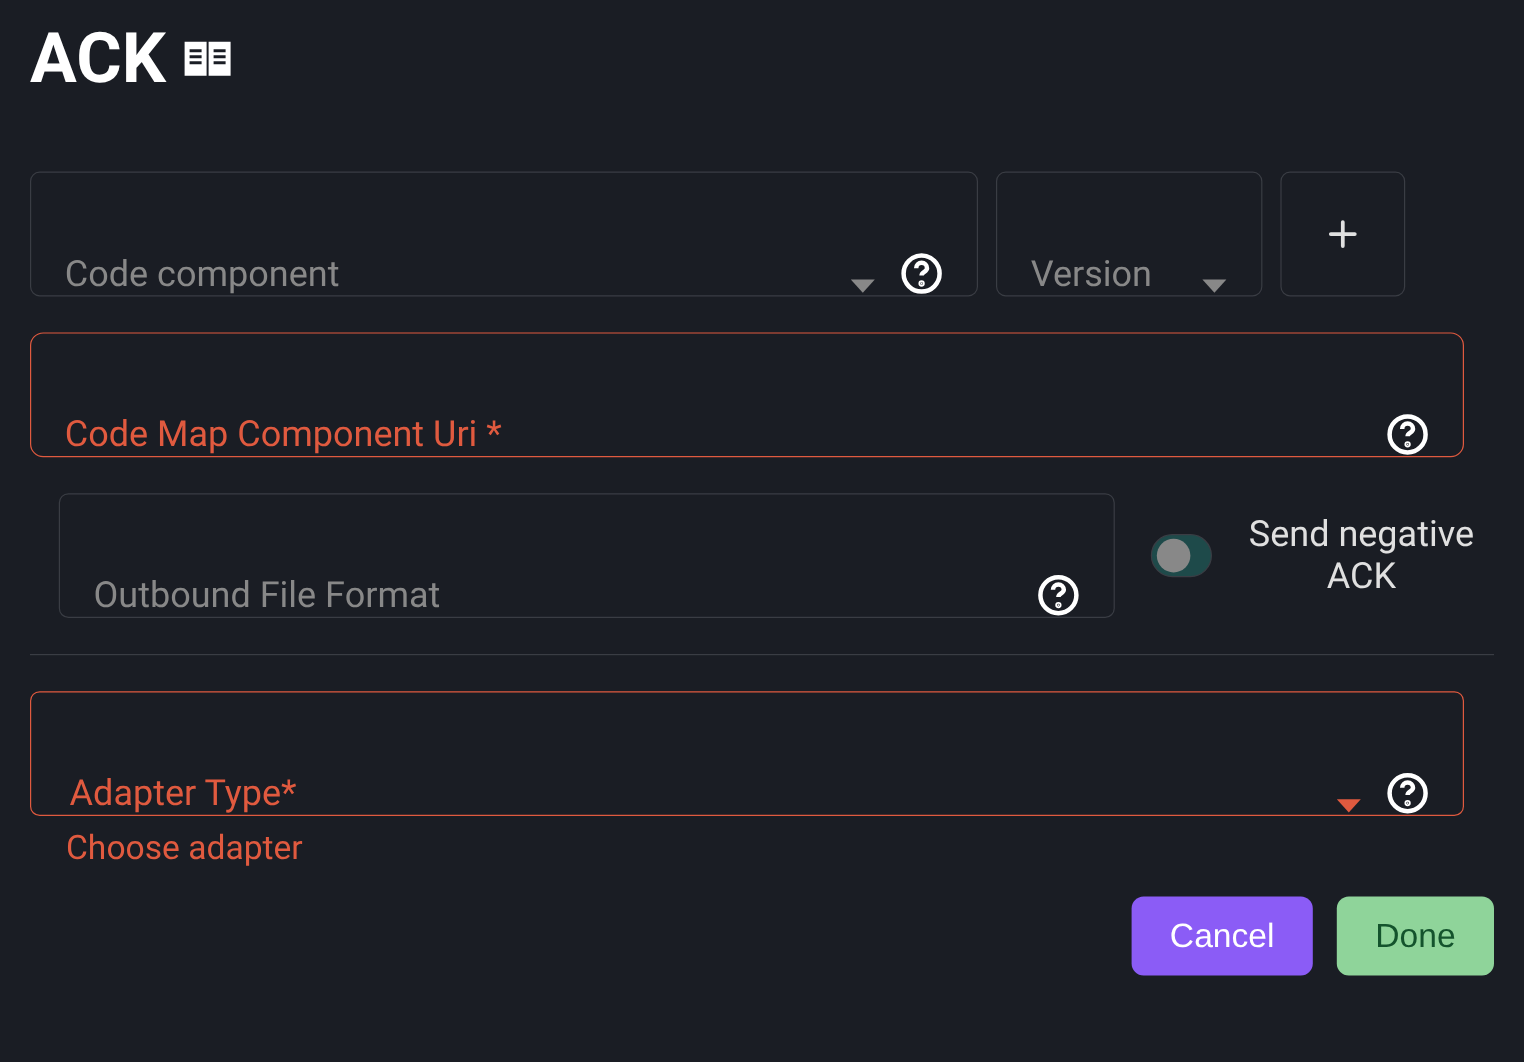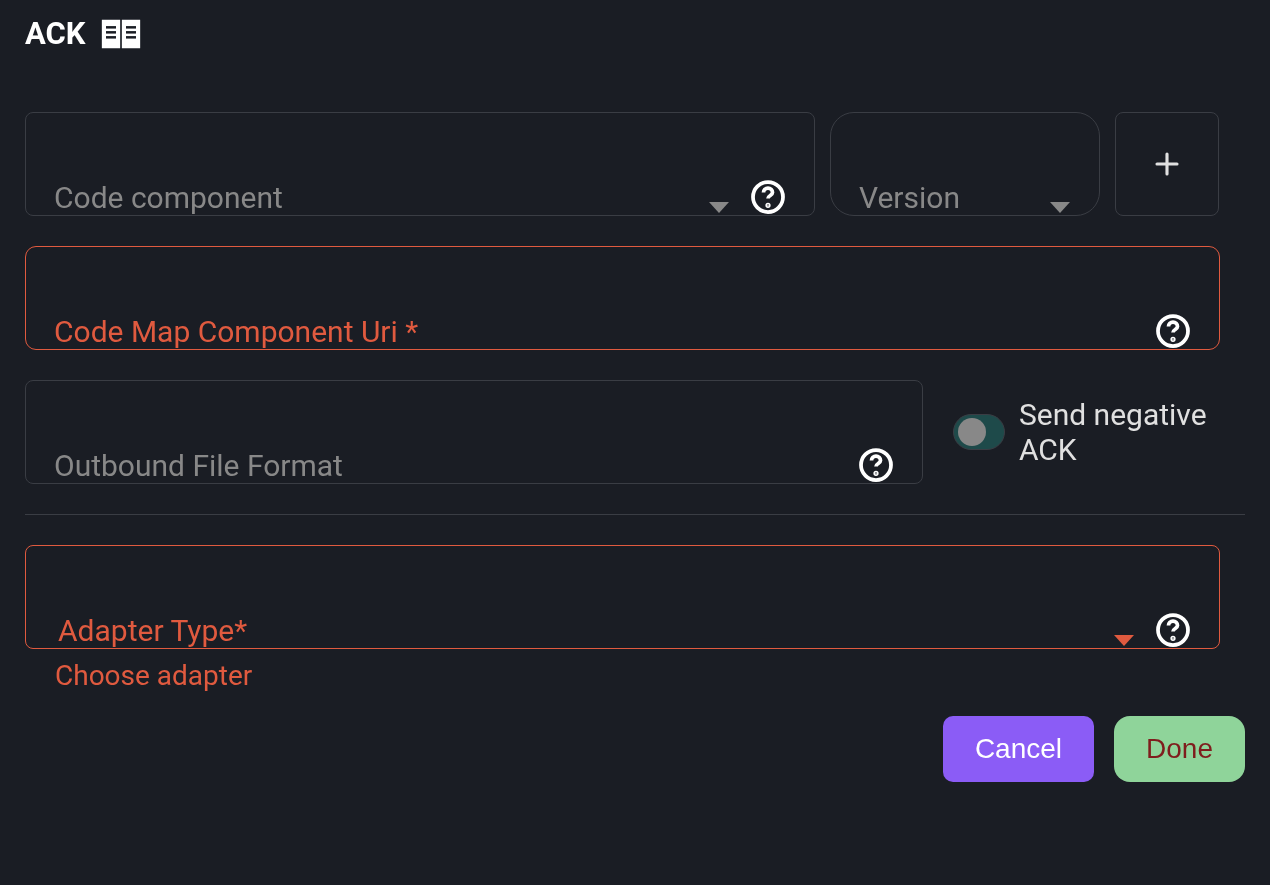--- a/index.html
+++ b/index.html
@@ -16,21 +16,21 @@
       padding: 15px 25px;
       overflow: hidden;
     }
     .header {
       display: flex;
       align-items: center;
       gap: 15px;
       margin-bottom: 60px;
     }
     .header-title {
-      font-size: 31px;
+      font-size: 58px;
       font-weight: 700;
       color: #ffffff;
     }
     .book-icon {
       width: 40px;
       height: 32px;
       fill: #ffffff;
     }
     .form-row {
       display: flex;
@@ -55,52 +55,53 @@
       color: #888;
       flex: 1;
     }
     .field-label.error {
       color: #e05a3f;
     }
     .code-component-field {
       width: 790px;
     }
     .version-field {
-      width: 270px;
-      border-radius: 24px;
+      width: 222px;
     }
     .add-button {
       width: 104px;
       height: 104px;
       background-color: #1a1d24;
       border: 1px solid #3a3d44;
       border-radius: 8px;
       display: flex;
       align-items: center;
       justify-content: center;
       cursor: pointer;
       font-size: 40px;
       color: #e0e0e0;
     }
     .code-map-field {
       width: 1195px;
     }
     .outbound-field {
       width: 992px;
+      margin-left: 24px;
     }
     .outbound-row {
       display: flex;
       gap: 30px;
       align-items: center;
       margin-bottom: 30px;
     }
     .toggle-container {
       display: flex;
       align-items: center;
       gap: 14px;
+      text-align: center;
     }
     .toggle-switch {
       width: 58px;
       height: 36px;
       background-color: #1e4a4a;
       border-radius: 18px;
       position: relative;
       cursor: pointer;
       border: 1px solid #3a3d44;
     }
@@ -150,22 +151,21 @@
       display: flex;
       align-items: center;
       justify-content: center;
     }
     .btn-cancel {
       background-color: #8b5cf6;
       color: #ffffff;
     }
     .btn-done {
       background-color: #8fd49a;
-      color: #7f1d1d;
-      border-radius: 16px;
+      color: #14532d;
     }
     .chevron-icon {
       width: 22px;
       height: 14px;
       margin-left: 15px;
     }
     .chevron-icon.gray {
       fill: #888;
     }
     .chevron-icon.error {

